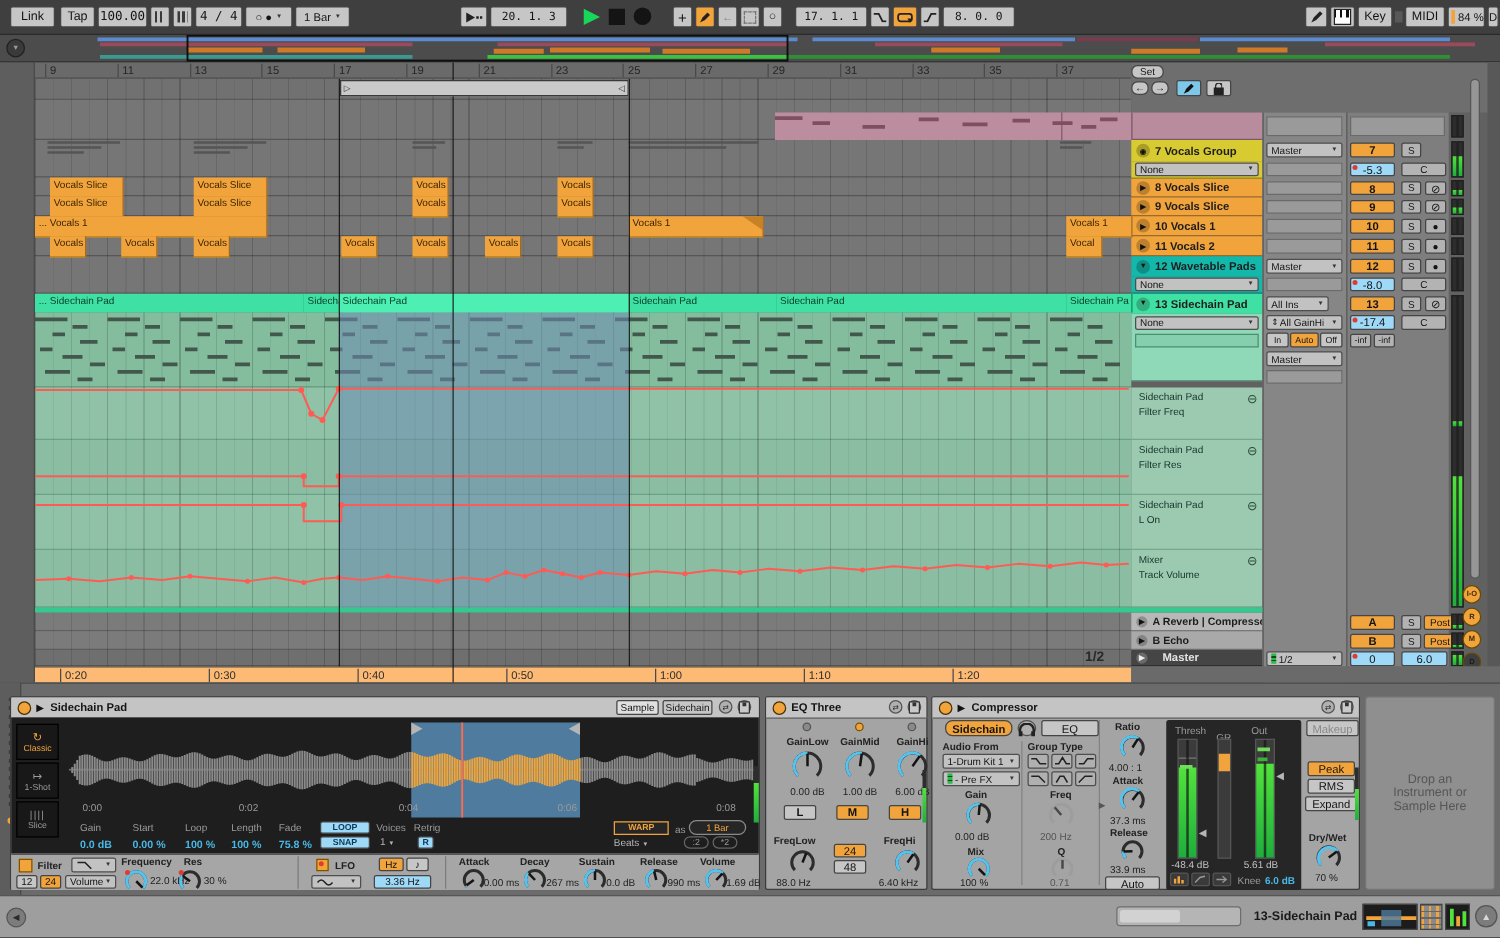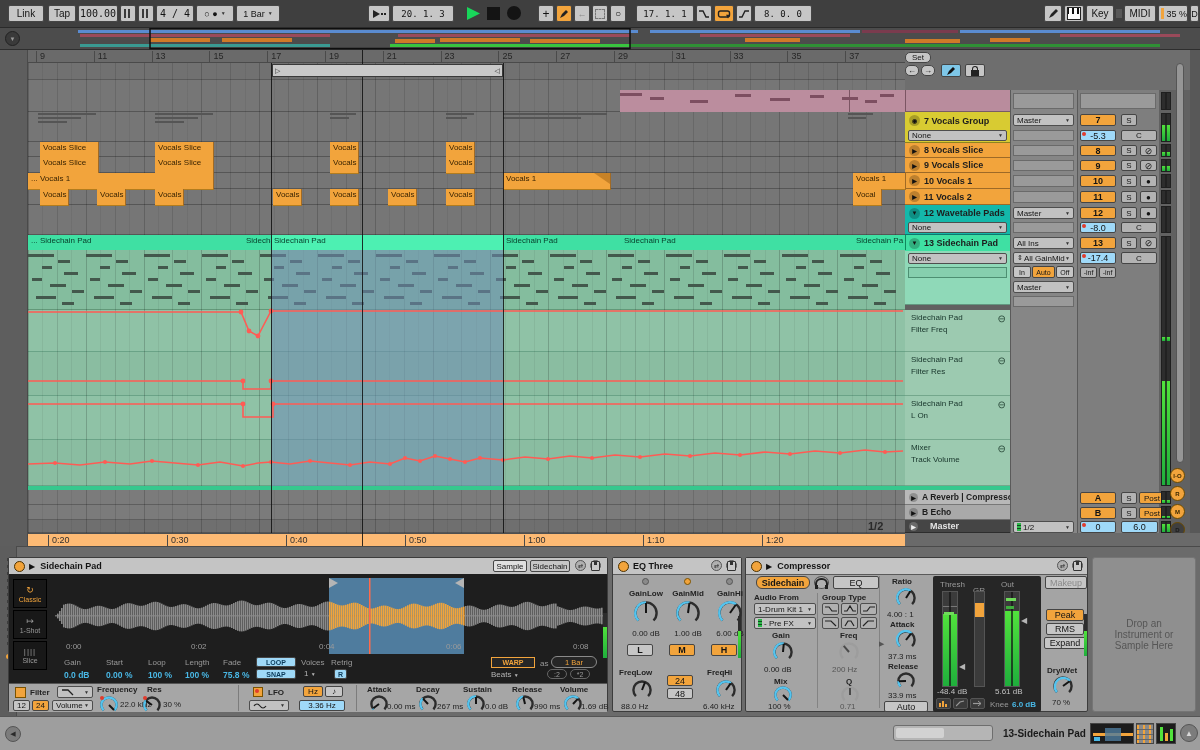--- a/index.html
+++ b/index.html
@@ -120,21 +120,21 @@
         </svg>
       </div>
     <div class="a bx" style="left:1064px;top:5px;width:20px;height:17px;padding:2px;">
         <span style="display:block;width:14px;height:11px;background:#fff repeating-linear-gradient(90deg,#111 0 2px,transparent 2px 5px) top/14px 6px no-repeat;border:1px solid #222;"></span>
       </div>
     <div class="a bx" style="left:1086px;top:5px;width:28px;height:17px;font-size:10px;">Key</div>
     <div class="a" style="left:1116px;top:9px;width:6px;height:9px;background:#585858;"></div>
     <div class="a bx" style="left:1124px;top:5px;width:32px;height:17px;font-size:10px;">MIDI</div>
     <div class="a bx" style="left:1158px;top:5px;width:30px;height:17px;font-size:9px;padding-left:2px;justify-content:flex-start;">
         <span style="width:4px;height:11px;background:#f2a43c;margin-right:2px;"></span>
-        <i>35 %</i>
+        <i>84 %</i>
       </div>
     <div class="a bx" style="left:1190px;top:5px;width:9px;height:17px;font-size:9px;">D</div>
   </div>
 
   <div class="a" style="left:0;top:28px;width:1200px;height:22px;background:#4c4c4c;border-bottom:1px solid #2e2e2e;">
     <div class="a" style="left:5px;top:3px;width:15px;height:15px;border-radius:50%;background:#3a3a3a;border:1px solid #222;color:#999;font-size:6px;display:flex;align-items:center;justify-content:center;">▼</div>
     <svg class="a" style="left:0;top:0;" width="1200" height="22">
       <rect x="78" y="2" width="560" height="3" fill="#5a8bd0"></rect>
         <rect x="650" y="2" width="210" height="3" fill="#5a8bd0"></rect>
         <rect x="960" y="2" width="200" height="3" fill="#5a8bd0"></rect>
@@ -519,27 +519,27 @@
   <div class="a" style="left:1013px;top:130px;width:61px;height:11px;background:#9a9a9a;border:1px solid #6a6a6a;"></div>
   <div class="a" style="left:1013px;top:145px;width:61px;height:11px;background:#9a9a9a;border:1px solid #6a6a6a;"></div>
   <div class="a" style="left:1013px;top:160px;width:61px;height:11px;background:#9a9a9a;border:1px solid #6a6a6a;"></div>
   <div class="a" style="left:1013px;top:175px;width:61px;height:12px;background:#9a9a9a;border:1px solid #6a6a6a;"></div>
   <div class="a" style="left:1013px;top:191px;width:61px;height:12px;background:#9a9a9a;border:1px solid #6a6a6a;"></div>
   <div class="a dd" style="left:1013px;top:207px;width:61px;height:12px;">
       <i>Master</i>
       <b class="car">▼</b>
     </div>
   <div class="a" style="left:1013px;top:222px;width:61px;height:11px;background:#9a9a9a;border:1px solid #6a6a6a;"></div>
-  <div class="a dd" style="left:1013px;top:237px;width:61px;height:12px;">
+  <div class="a dd" style="left:1013px;top:237px;width:50px;height:12px;">
       <i>All Ins</i>
       <b class="car">▼</b>
     </div>
   <div class="a dd" style="left:1013px;top:252px;width:61px;height:12px;">
       <b style="font-size:7px;margin-right:1px;">⇕</b>
-      <i style="overflow:hidden;">All GainMid</i>
+      <i style="overflow:hidden;">All GainHi</i>
       <b class="car">▼</b>
     </div>
   <div class="a" style="left:1013px;top:266px;width:61px;height:12px;display:flex;gap:1px;">
     <span class="bx" style="flex:1;font-size:7px;">In</span>
     <span class="bx org" style="flex:1.3;font-size:7px;">Auto</span>
     <span class="bx" style="flex:1;font-size:7px;">Off</span>
   </div>
   <div class="a dd" style="left:1013px;top:281px;width:61px;height:12px;">
       <i>Master</i>
       <b class="car">▼</b>

